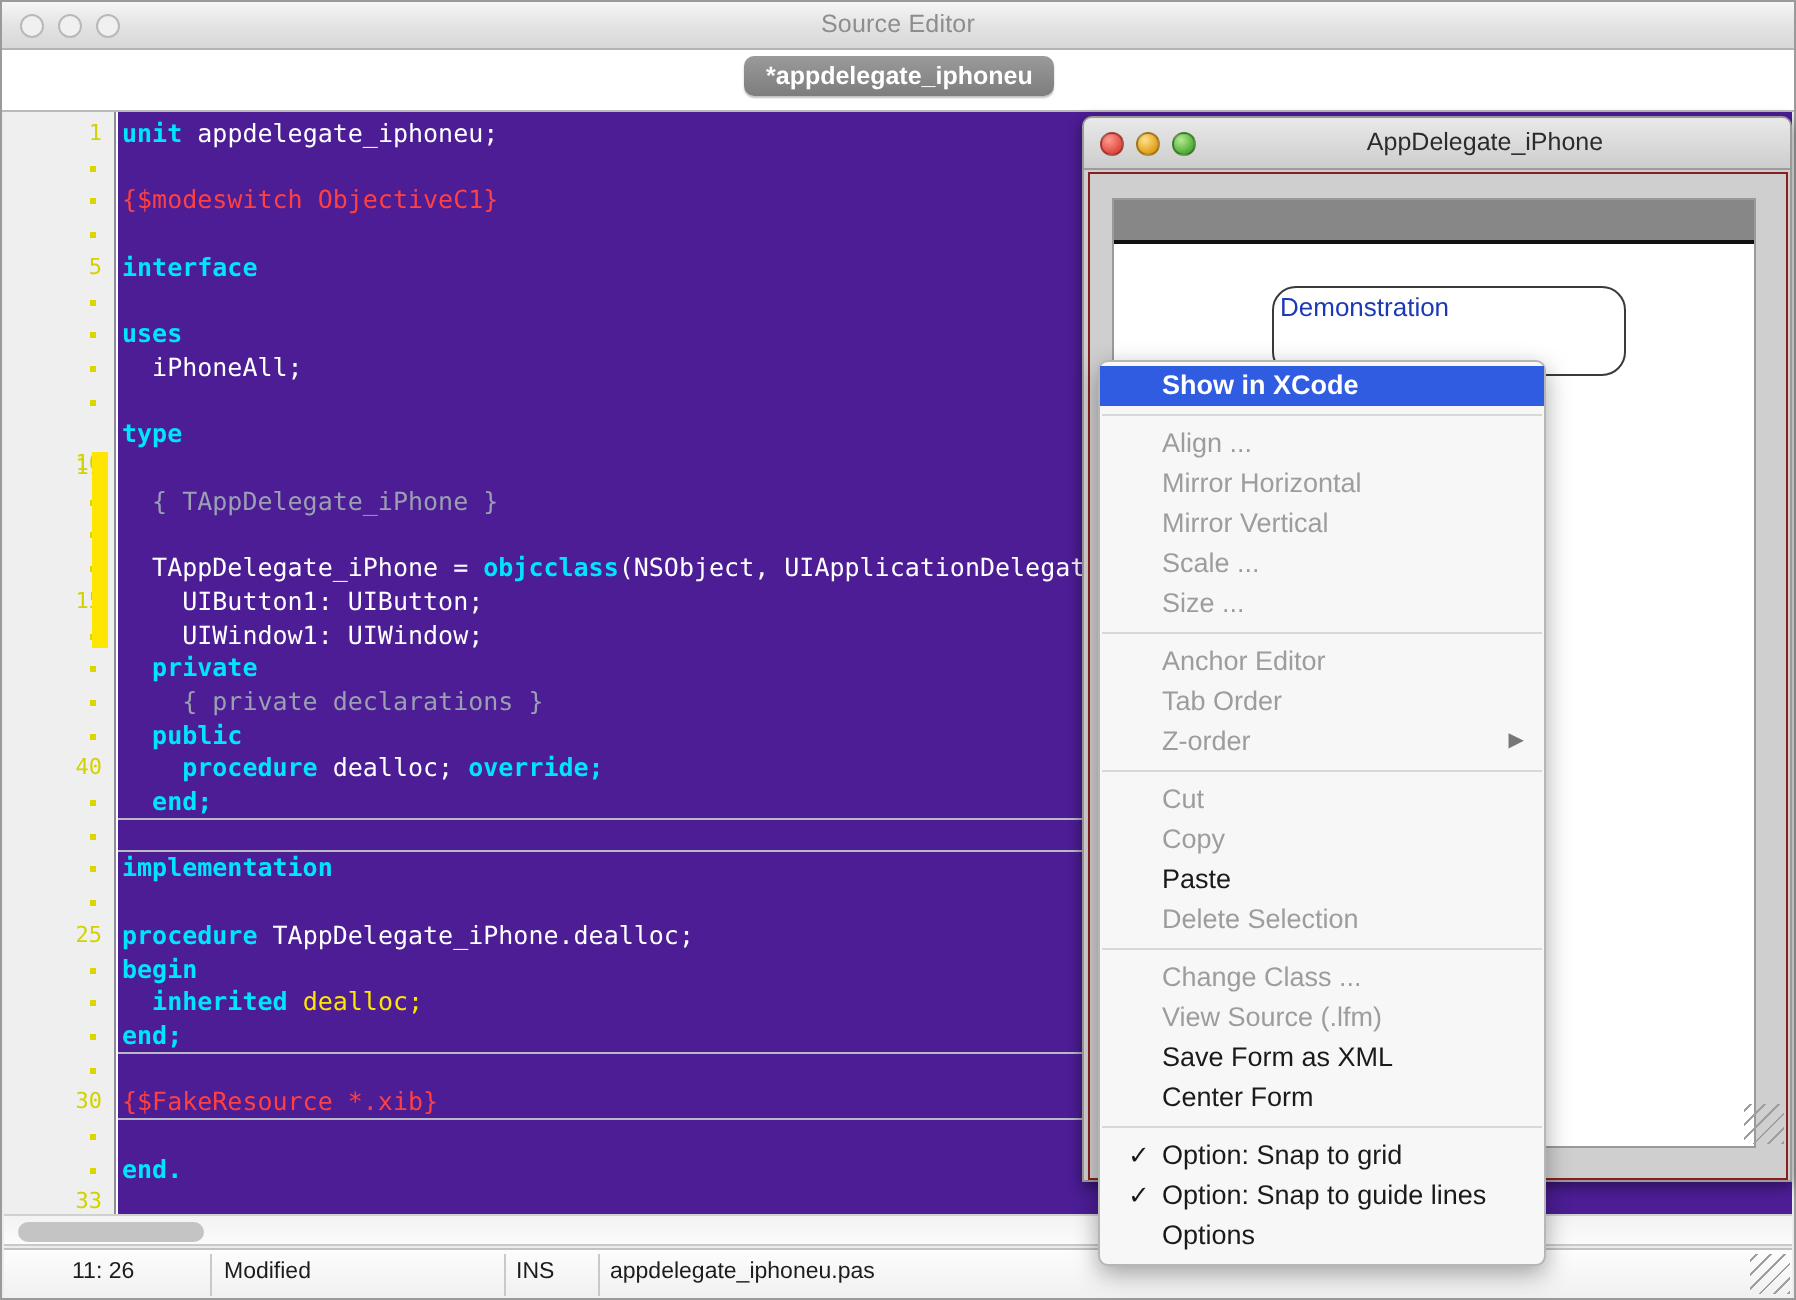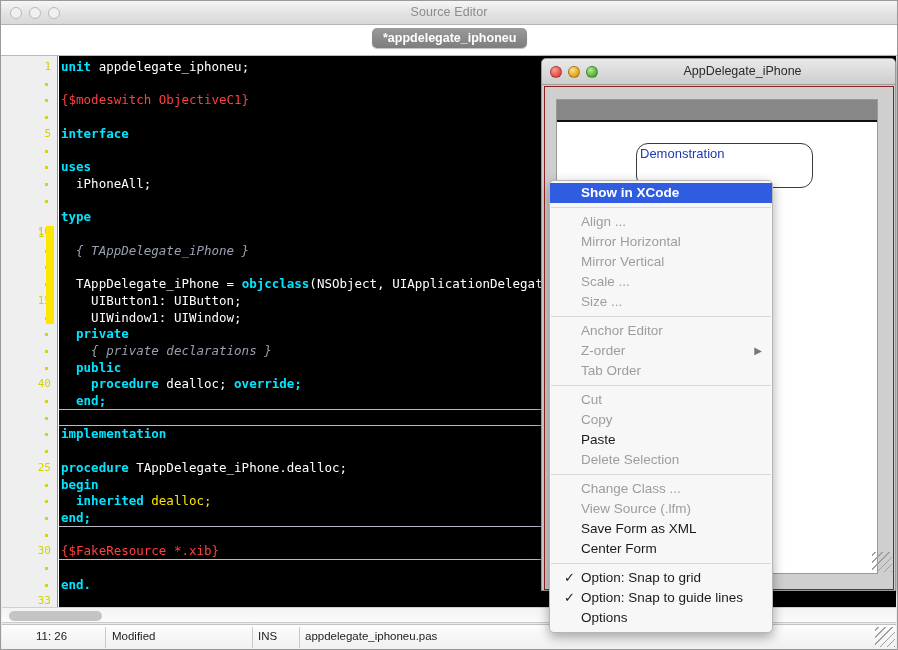--- a/index.html
+++ b/index.html
@@ -62,31 +62,31 @@
     font-size:11px;color:#d2d200;line-height:16.7px;
   }
   .gutter-dot{
     position:absolute;right:9px;width:3px;height:3px;background:#d8d800;
   }
   .changebar{
     position:absolute;left:44px;width:8px;background:#ffe600;
   }
   .codearea{
     position:absolute;left:57px;top:0;right:0;bottom:0;
-    background:#000000;overflow:hidden;
+    background:#4c1d95;overflow:hidden;
   }
   .codeline{
     position:absolute;left:0;white-space:pre;
     font-family:"DejaVu Sans Mono","Liberation Mono",monospace;
     font-size:12.5px;line-height:16.7px;height:16.7px;
   }
   .k{color:#00e5ff;font-weight:bold;}       
   .i{color:#ffffff;}                        
   .c{color:#ff4040;}                        
-  .g{color:#9aa0b0;font-style:italic;}                        
+  .g{color:#9aa0b0;}                        
   .y{color:#ffe600;}
   .sep-line{position:absolute;height:1px;background:#b9b9c8;}
 
   
   .hscroll{
     position:absolute;left:1px;top:606px;width:894px;height:16px;
     background:linear-gradient(to bottom,#f3f3f3,#fbfbfb);
     border-top:1px solid #d0d0d0;border-bottom:1px solid #c9c9c9;
     box-sizing:border-box;
   }
@@ -321,22 +321,22 @@
   <div class="ctxmenu" id="ctxmenu">
       <div class="mi selected"><span>Show in XCode</span></div>
       <div class="msep"></div>
       <div class="mi disabled"><span>Align ...</span></div>
       <div class="mi disabled"><span>Mirror Horizontal</span></div>
       <div class="mi disabled"><span>Mirror Vertical</span></div>
       <div class="mi disabled"><span>Scale ...</span></div>
       <div class="mi disabled"><span>Size ...</span></div>
       <div class="msep"></div>
       <div class="mi disabled"><span>Anchor Editor</span></div>
+      <div class="mi disabled"><span>Tab Order</span></div>
       <div class="mi disabled"><span>Z-order</span><span class="arrow">▶</span></div>
-      <div class="mi disabled"><span>Tab Order</span></div>
       <div class="msep"></div>
       <div class="mi disabled"><span>Cut</span></div>
       <div class="mi disabled"><span>Copy</span></div>
       <div class="mi bold"><span>Paste</span></div>
       <div class="mi disabled"><span>Delete Selection</span></div>
       <div class="msep"></div>
       <div class="mi disabled"><span>Change Class ...</span></div>
       <div class="mi disabled"><span>View Source (.lfm)</span></div>
       <div class="mi bold"><span>Save Form as XML</span></div>
       <div class="mi bold"><span>Center Form</span></div>

